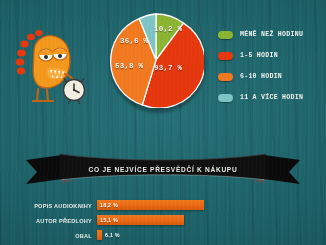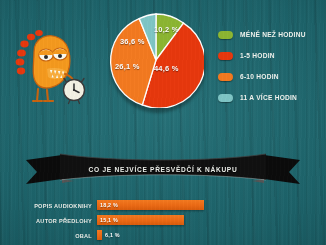--- a/index.html
+++ b/index.html
@@ -38,21 +38,21 @@
     background-image:
       repeating-linear-gradient(91.5deg,
         rgba(255,255,255,0.025) 0px, rgba(255,255,255,0.025) 1px,
         rgba(0,0,0,0.035) 1px, rgba(0,0,0,0.035) 4px);
   }
 
   
   .top-section {
     position: absolute;
     left: 0; top: 0;
-    width: 326px; height: 120px;
+    width: 326px; height: 120px; font-family: Liberation Mono, monospace;
   }
 
   
   .mascot {
     position: absolute;
     left: 14px; top: 22px;
     width: 76px; height: 86px;
   }
 
   
@@ -260,22 +260,22 @@
 
         <path d="M48 48 L48 2 A46 46 0 0 1 75.5 11.1 Z" fill="#8cb632" stroke="#ffffff" stroke-width="1.3"></path>
 
         <path d="M48 48 L75.5 11.1 A46 46 0 0 1 34.3 92.9 Z" fill="#e8380d" stroke="#ffffff" stroke-width="1.3"></path>
 
         <path d="M48 48 L34.3 92.9 A46 46 0 0 1 31.2 6.6 Z" fill="#f47a20" stroke="#ffffff" stroke-width="1.3"></path>
 
         <path d="M48 48 L31.2 6.6 A46 46 0 0 1 48 2 Z" fill="#7fc6c6" stroke="#ffffff" stroke-width="1.3"></path>
       </svg>
       <span class="pie-label pl-0">10,2 %</span>
-      <span class="pie-label pl-1">44,6 %</span>
-      <span class="pie-label pl-2">26,1 %</span>
+      <span class="pie-label pl-1">93,7 %</span>
+      <span class="pie-label pl-2">53,8 %</span>
       <span class="pie-label pl-3">36,6 %</span>
     </div>
 
     <div class="legend">
       <div class="legend-row">
         <span class="legend-swatch" style="background:#8cb632"></span>
         <span class="legend-text">MÉNĚ NEŽ HODINU</span>
       </div>
       <div class="legend-row">
         <span class="legend-swatch" style="background:#e8380d"></span>

